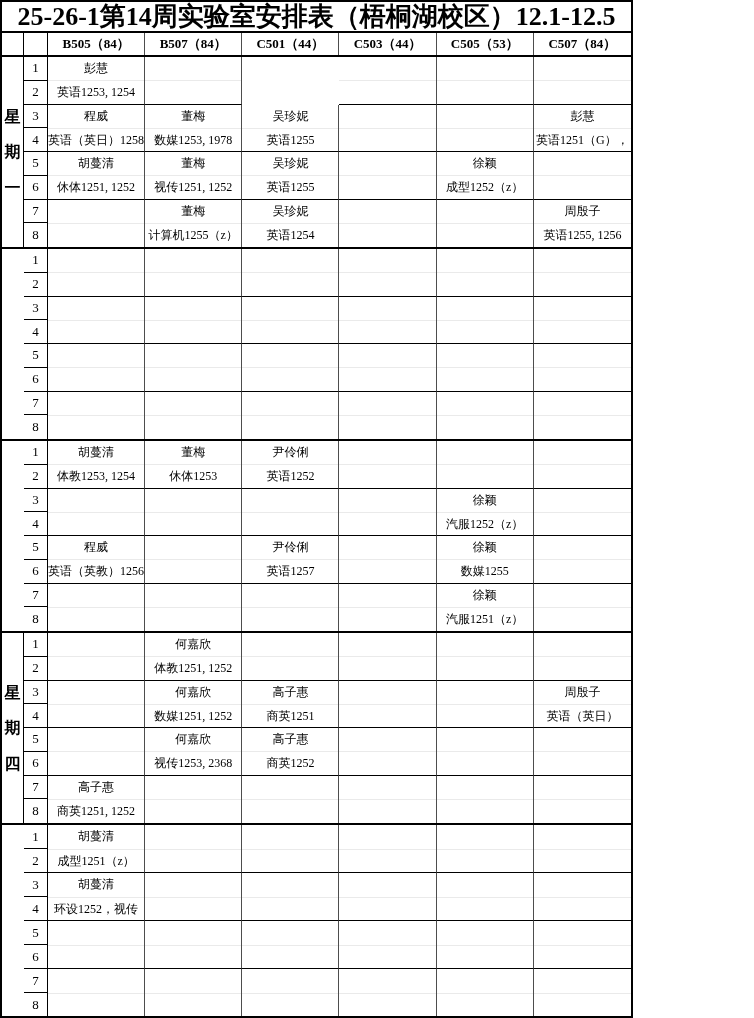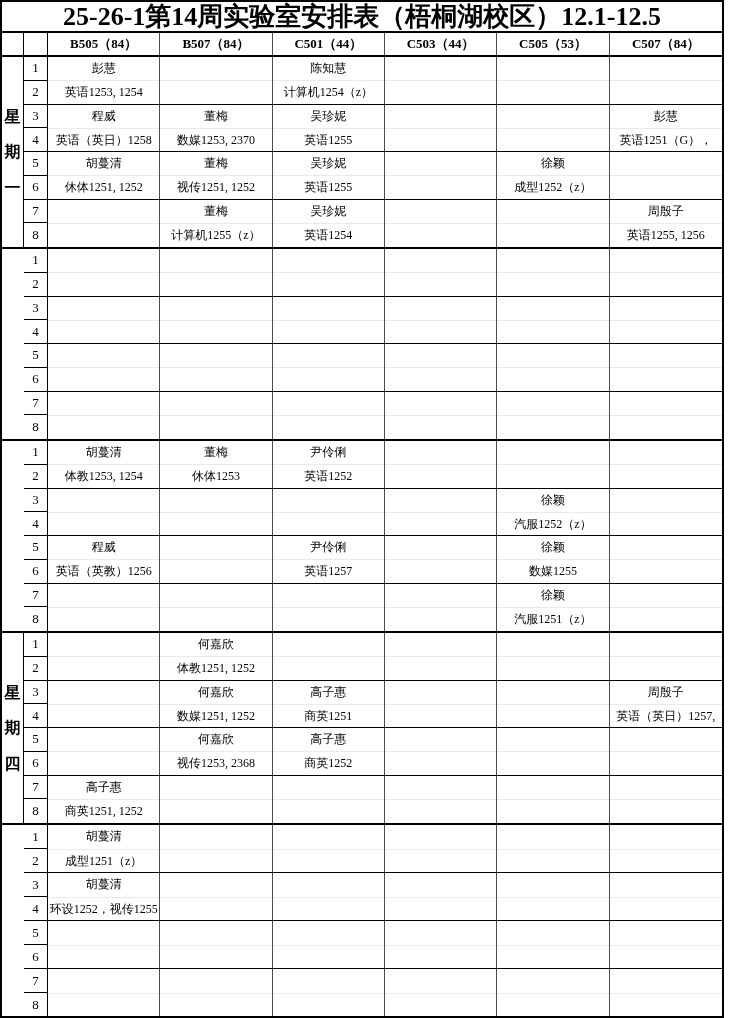--- a/index.html
+++ b/index.html
@@ -1,18 +1,18 @@
 <!DOCTYPE html>
 <html><head>
 <meta charset="utf-8">
 <style>
   html,body{margin:0;padding:0;background:#fff;}
   .sheet{
     position:relative;
-    width:724px;height:1018px;
+    width:633px;height:1018px;
     box-sizing:border-box;
     border:2px solid #000;
     background:#fff;
     overflow:hidden;
     font-family:"Liberation Serif","DejaVu Serif",serif;
     color:#000;
   }
   .title{
     height:29px;line-height:29px;
     border-bottom:2px solid #000;
@@ -115,43 +115,39 @@
         <div class="pcell" style="grid-row: 7;">7</div>
         <div class="pcell plast" style="grid-row: 8;">8</div>
         <div class="gcell" style="grid-area: 1 / 3 / span 2;">
           <div class="thalf">彭慧</div>
           <div class="chalf">英语1253, 1254</div>
         </div>
         <div class="gcell" style="grid-area: 1 / 4 / span 2;">
           <div class="thalf"></div>
           <div class="chalf"></div>
         </div>
-        <div class="gcell" style="grid-area: 1 / 5 / span 2;">
-          <div class="thalf">陈知慧</div>
-          <div class="chalf">计算机1254（z）</div>
-        </div>
         <div class="gcell" style="grid-area: 1 / 6 / span 2;">
           <div class="thalf"></div>
           <div class="chalf"></div>
         </div>
         <div class="gcell" style="grid-area: 1 / 7 / span 2;">
           <div class="thalf"></div>
           <div class="chalf"></div>
         </div>
         <div class="gcell lastcol" style="grid-area: 1 / 8 / span 2;">
           <div class="thalf"></div>
           <div class="chalf"></div>
         </div>
         <div class="gcell" style="grid-area: 3 / 3 / span 2;">
           <div class="thalf">程威</div>
           <div class="chalf">英语（英日）1258</div>
         </div>
         <div class="gcell" style="grid-area: 3 / 4 / span 2;">
           <div class="thalf">董梅</div>
-          <div class="chalf">数媒1253, 2370</div>
+          <div class="chalf">数媒1253, 1978</div>
         </div>
         <div class="gcell" style="grid-area: 3 / 5 / span 2;">
           <div class="thalf">吴珍妮</div>
           <div class="chalf">英语1255</div>
         </div>
         <div class="gcell" style="grid-area: 3 / 6 / span 2;">
           <div class="thalf"></div>
           <div class="chalf"></div>
         </div>
         <div class="gcell" style="grid-area: 3 / 7 / span 2;">

